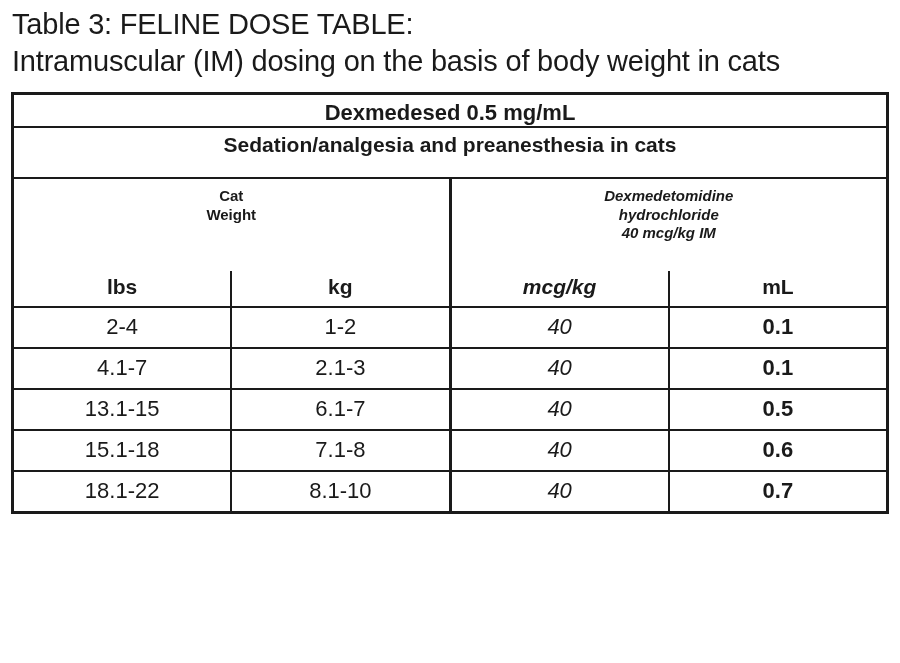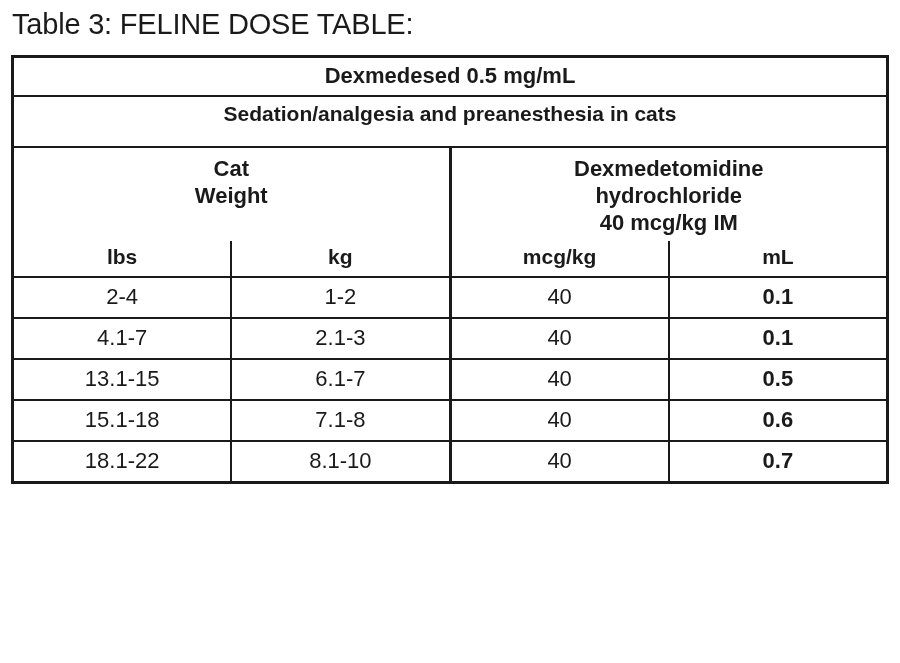--- a/index.html
+++ b/index.html
@@ -41,33 +41,33 @@
   }
   table.dose td {
     border: 2px solid #1a1a1a;
     text-align: center;
     vertical-align: middle;
     color: #1a1a1a;
   }
   .title-row td {
     font-size: 22px;
     font-weight: bold;
-    padding: 5px 0 6px 0;
+    padding: 5px 0 0 0;
   }
   .subtitle-row td {
     font-size: 21px;
     font-weight: bold;
     padding: 5px 0 20px 0;
   }
   .grouphdr {
     padding: 0;
     border-bottom: none !important;
   }
   .grouphdr-inner {
-    font-size: 22px;
+    font-size: 15px;
     font-weight: bold;
     line-height: 1.22;
     padding: 8px 0 4px 0;
     min-height: 92px;
     box-sizing: border-box;
   }
   .unit-row td {
     font-size: 21px;
     font-weight: bold;
     padding: 4px 0 7px 0;
@@ -77,32 +77,34 @@
     font-size: 22px;
     padding: 6px 0 7px 0;
     font-weight: normal;
   }
   .data-row td.ml {
     font-weight: bold;
     margin-left: 29px;
   }
   .thickdiv {
     border-left: 3px solid #1a1a1a !important;
+    font-style: italic;
   }
   .nb-right {
     border-right: none !important;
   }
 </style>
 </head>
 <body>
 
 <div class="page">
 
   <div class="caption">
     <div>Table 3: FELINE DOSE TABLE:</div>
+    <div>Intramuscular (IM) dosing on the basis of body weight in cats</div>
   </div>
 
   <table class="dose">
     <colgroup>
       <col style="width:25%">
       <col style="width:25%">
       <col style="width:25%">
       <col style="width:25%">
     </colgroup>
     <tbody>

